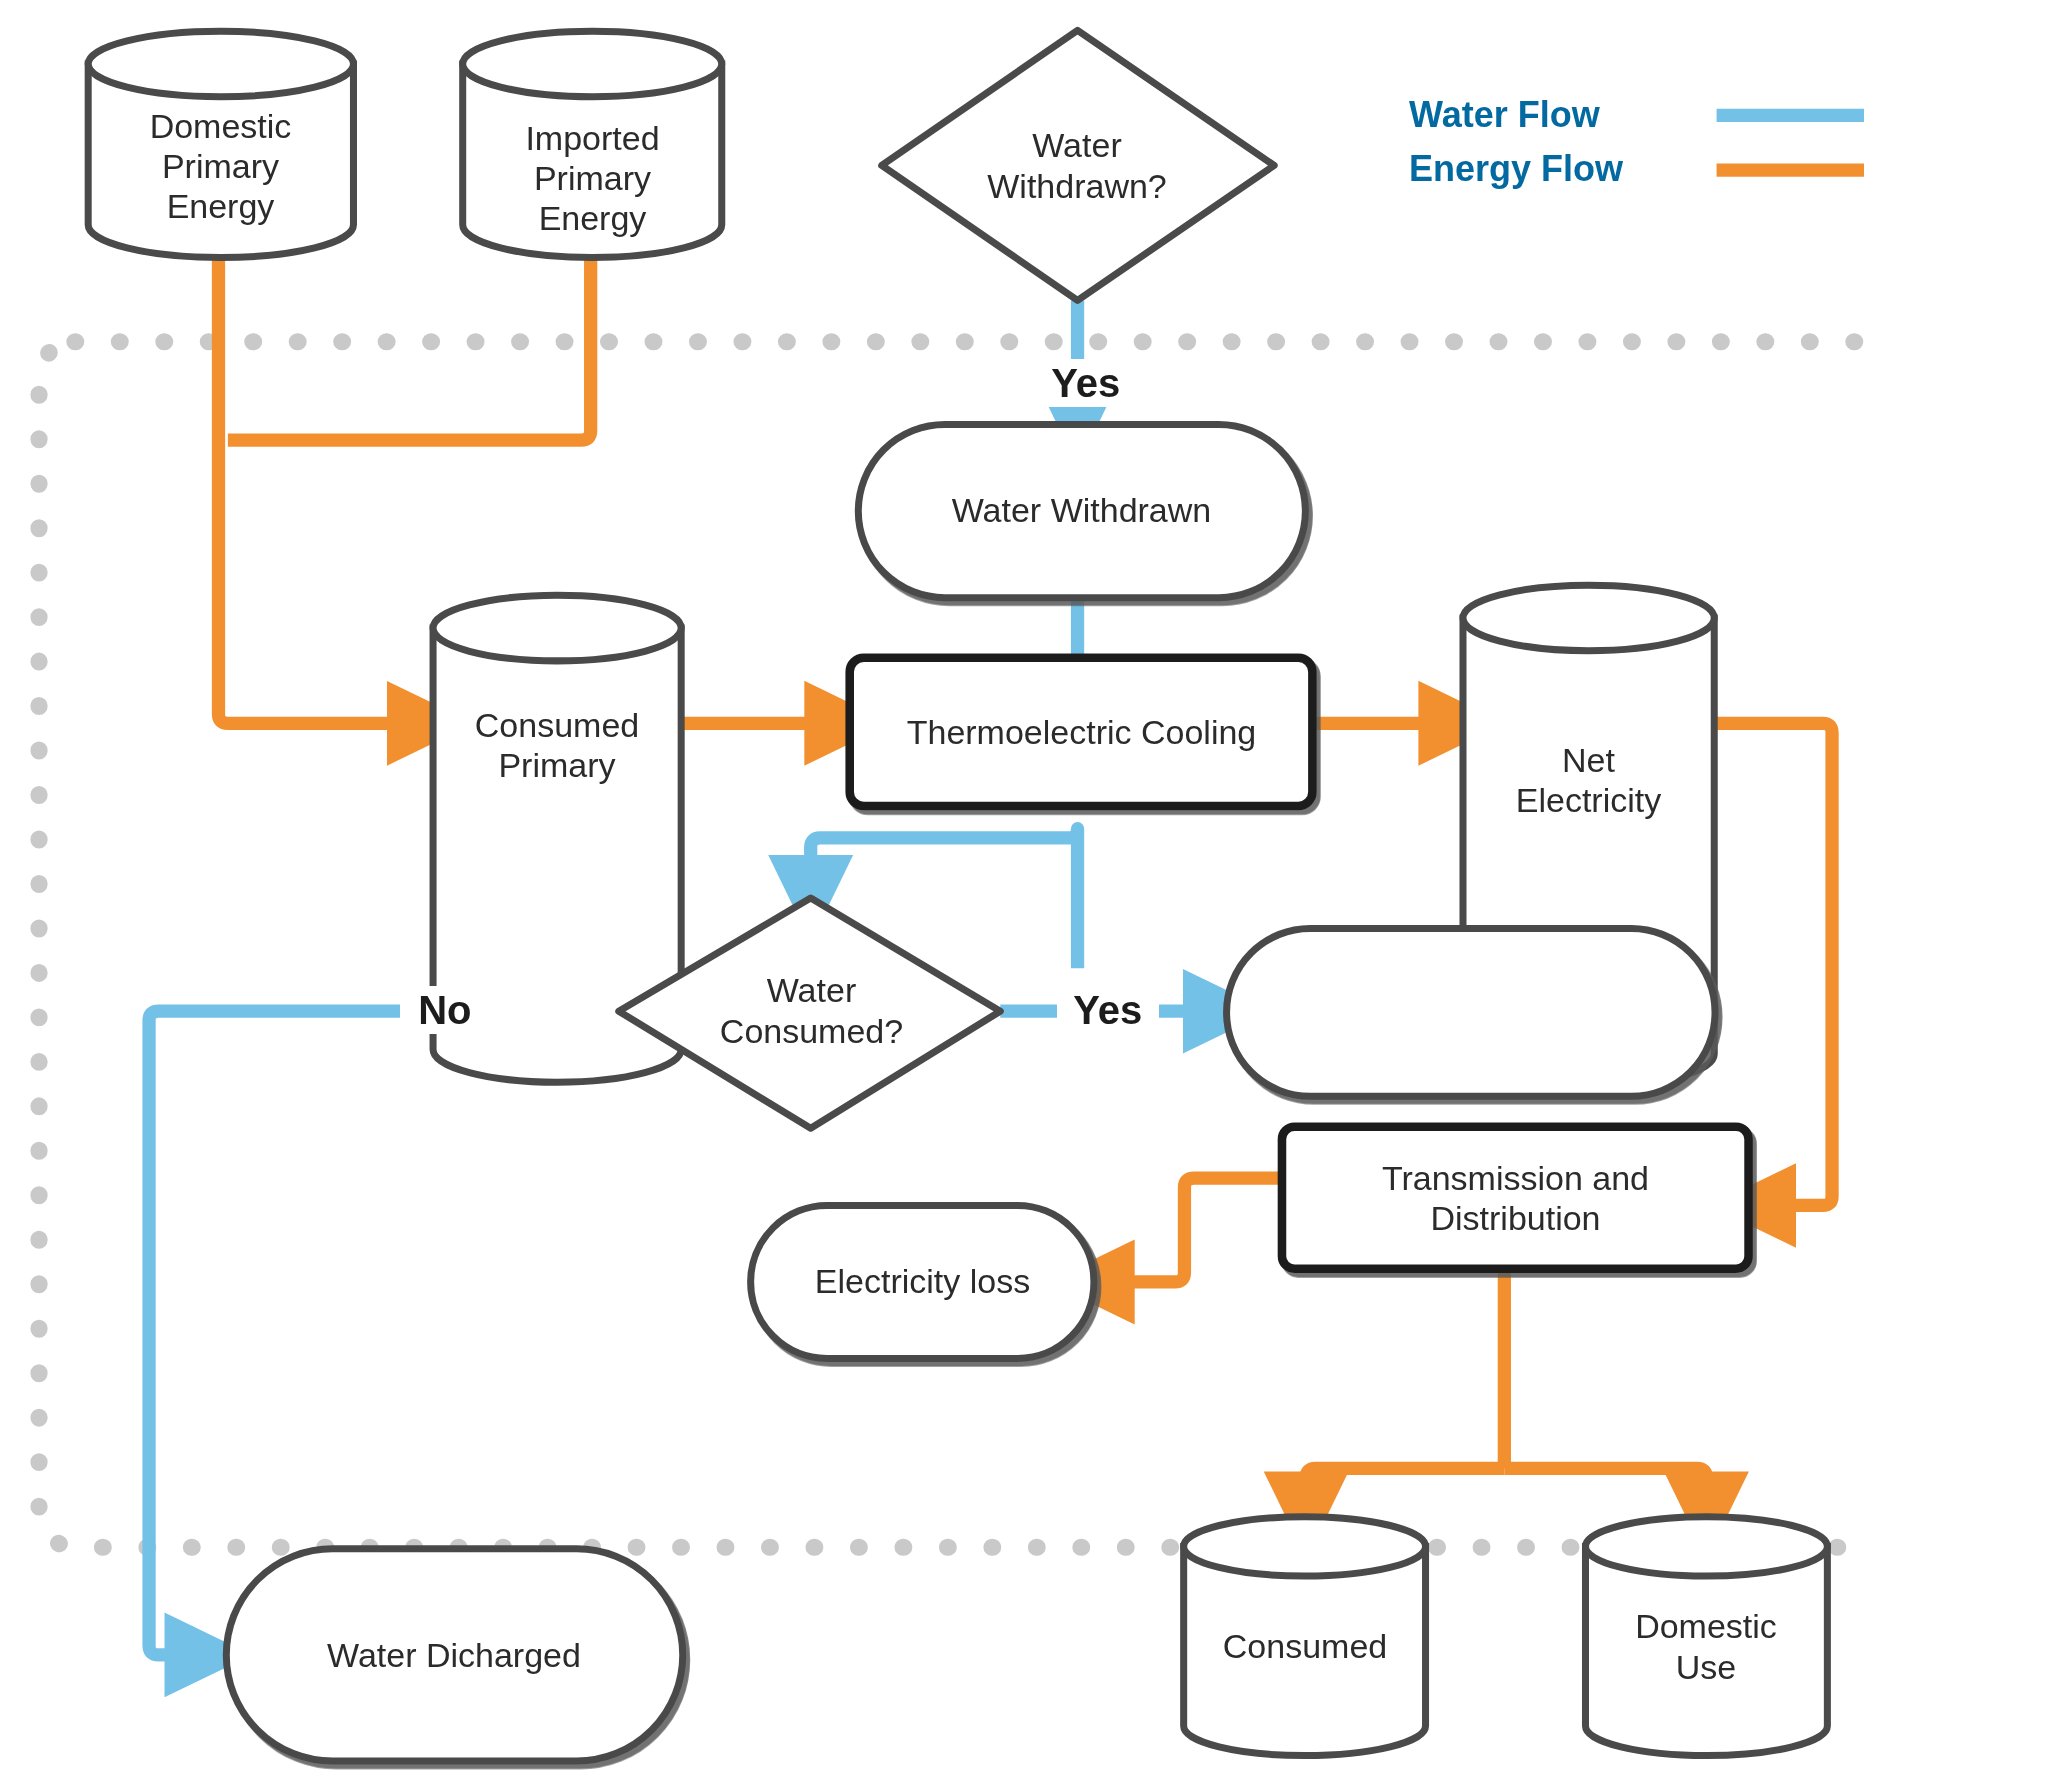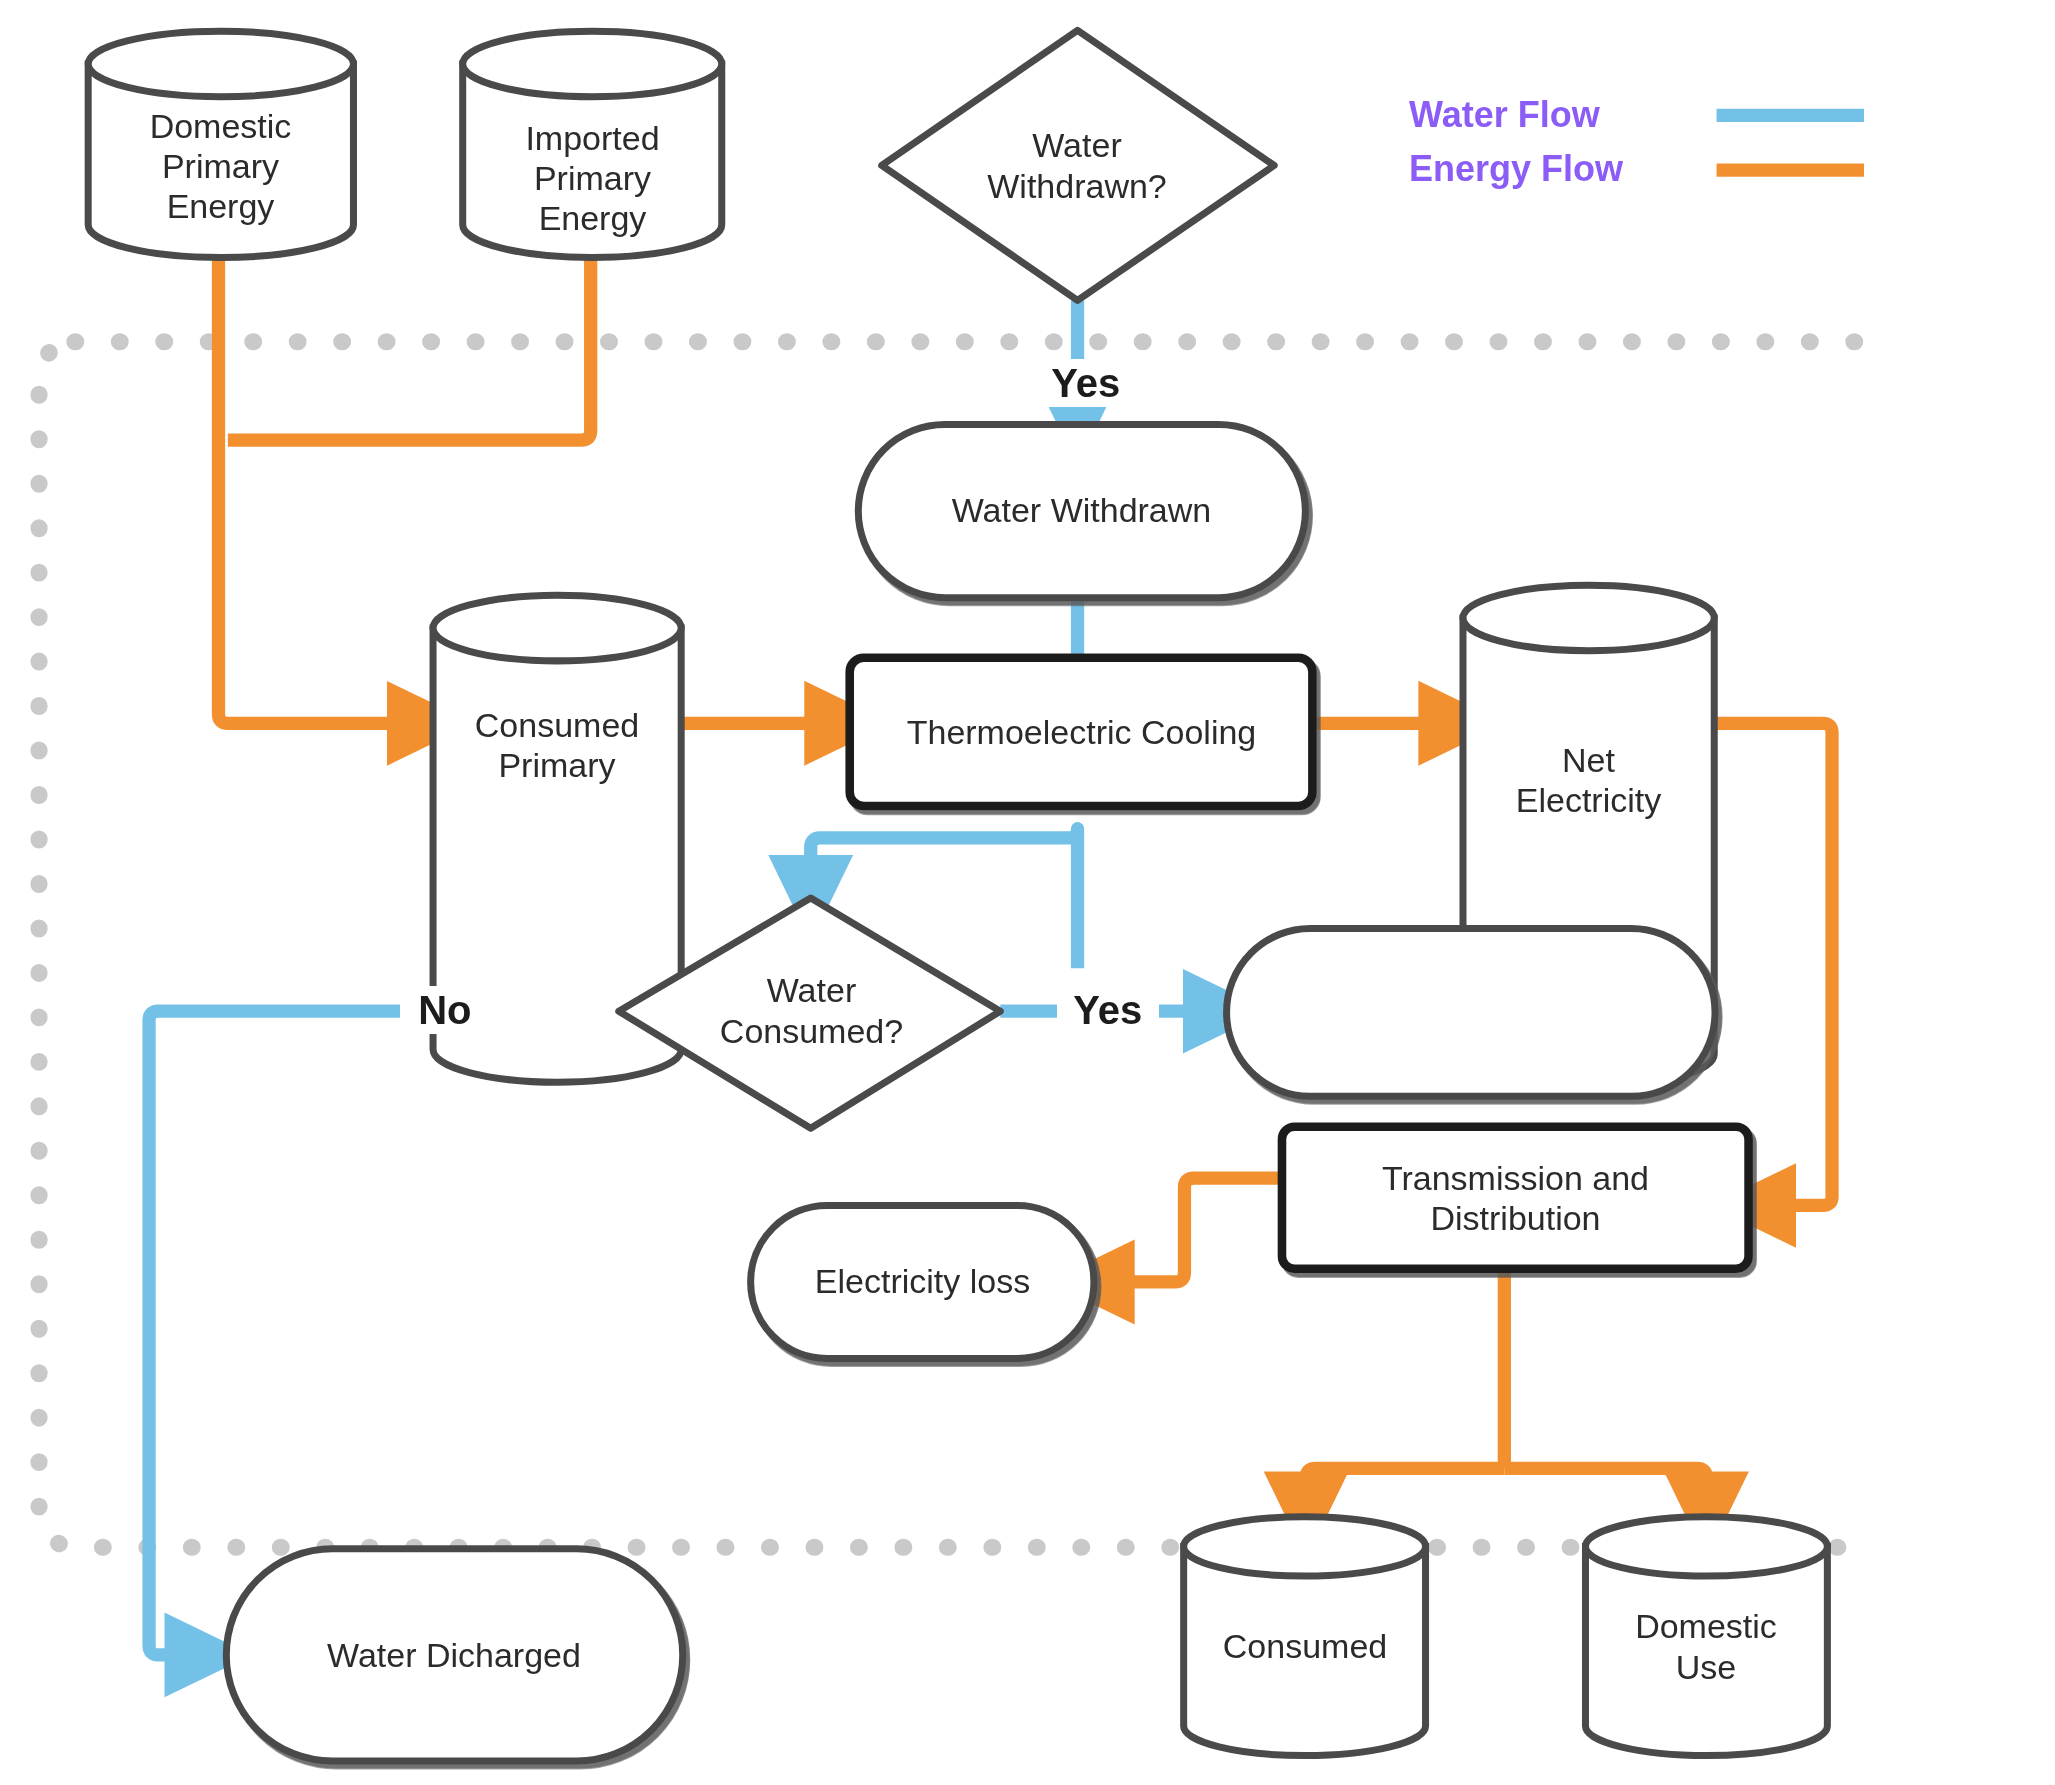--- a/index.html
+++ b/index.html
@@ -22,21 +22,21 @@
     display:flex;align-items:center;justify-content:center;
     color:#1c1c1c;
     font-family:"Liberation Sans", sans-serif;
     font-size:40px;
     font-weight:bold;
     background:#ffffff;
     padding:0 7.8px;
   }
   .legend-text{
     position:absolute;
-    color:#8b5cf6;
+    color:#0369a1;
     font-family:"Liberation Sans", sans-serif;
     font-size:36px;
     font-weight:bold;
     white-space:nowrap;
   }
 </style>
 </head>
 <body>
 
 <div id="stage">

